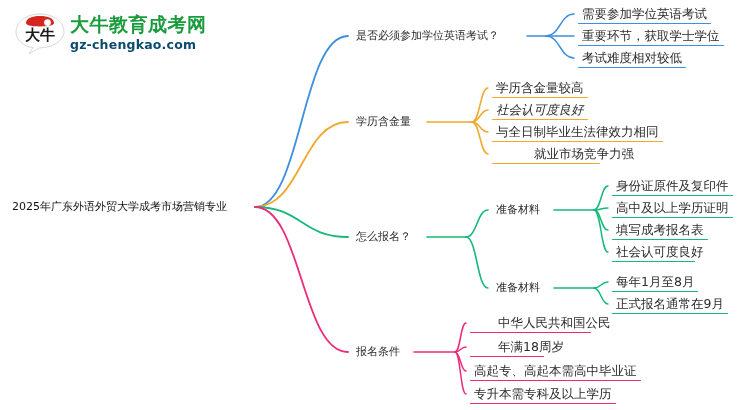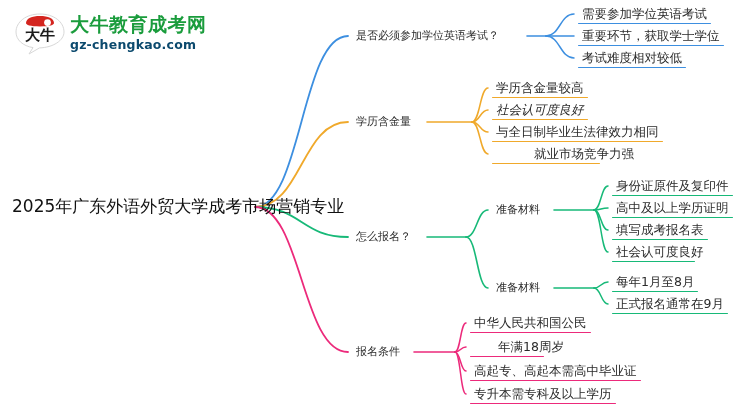--- a/index.html
+++ b/index.html
@@ -75,21 +75,21 @@
   .node {
     position: absolute;
     white-space: nowrap;
     font-size: 12.5px;
     line-height: 15px;
     color: #2b2b2b;
     padding: 1px 4px 2px 4px;
     box-sizing: border-box;
   }
   .node.root {
-    font-size: 17px;
+    font-size: 11px;
     color: #111111;
     font-weight: normal;
   }
   .node.lvl1 {
     font-size: 11px;
   }
   .node.leaf {
     font-size: 12.5px;
   }
   .underline {
@@ -174,21 +174,21 @@
       <div class="node leaf" style="left: 612px; top: 221px;">填写成考报名表</div>
       <div class="underline" style="left: 612px; top: 239px; width: 96px; background: rgb(23, 185, 120);"></div>
       <div class="node leaf" style="left: 612px; top: 243px;">社会认可度良好</div>
       <div class="underline" style="left: 612px; top: 261px; width: 83px; background: rgb(23, 185, 120);"></div>
       <div class="node lvl1" style="left: 492px; top: 279px;">准备材料</div>
       <div class="node leaf" style="left: 612px; top: 273px;">每年1月至8月</div>
       <div class="underline" style="left: 612px; top: 291px; width: 86px; background: rgb(23, 185, 120);"></div>
       <div class="node leaf" style="left: 612px; top: 295px;">正式报名通常在9月</div>
       <div class="underline" style="left: 612px; top: 313px; width: 116px; background: rgb(23, 185, 120);"></div>
       <div class="node lvl1" style="left: 352px; top: 343px;">报名条件</div>
-      <div class="node leaf" style="left: 470px; top: 314px;">中华人民共和国公民</div>
+      <div class="node leaf" style="left: 494px; top: 314px;">中华人民共和国公民</div>
       <div class="underline" style="left: 470px; top: 332px; width: 121px; background: rgb(236, 42, 123);"></div>
       <div class="node leaf" style="left: 494px; top: 338px;">年满18周岁</div>
       <div class="underline" style="left: 470px; top: 356px; width: 74px; background: rgb(236, 42, 123);"></div>
       <div class="node leaf" style="left: 470px; top: 362px;">高起专、高起本需高中毕业证</div>
       <div class="underline" style="left: 470px; top: 380px; width: 171px; background: rgb(236, 42, 123);"></div>
       <div class="node leaf" style="left: 470px; top: 385px;">专升本需专科及以上学历</div>
       <div class="underline" style="left: 470px; top: 403px; width: 146px; background: rgb(236, 42, 123);"></div>
     </div>
 </div>
 

